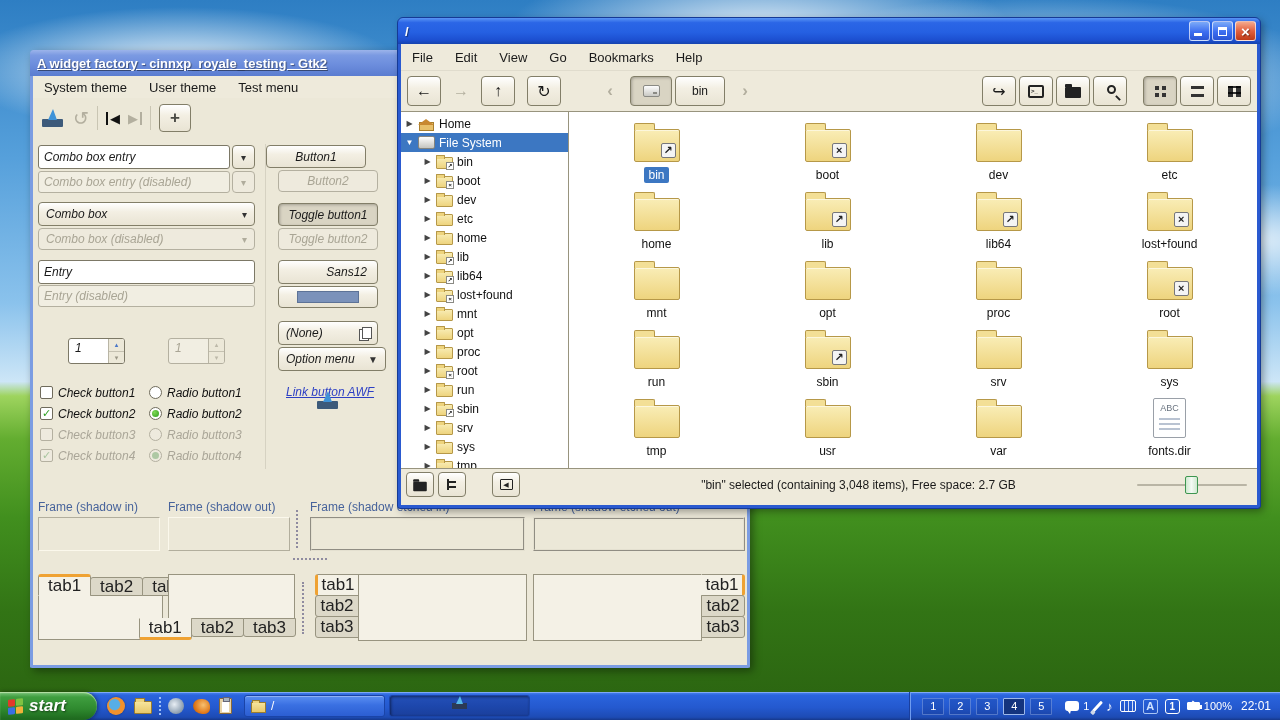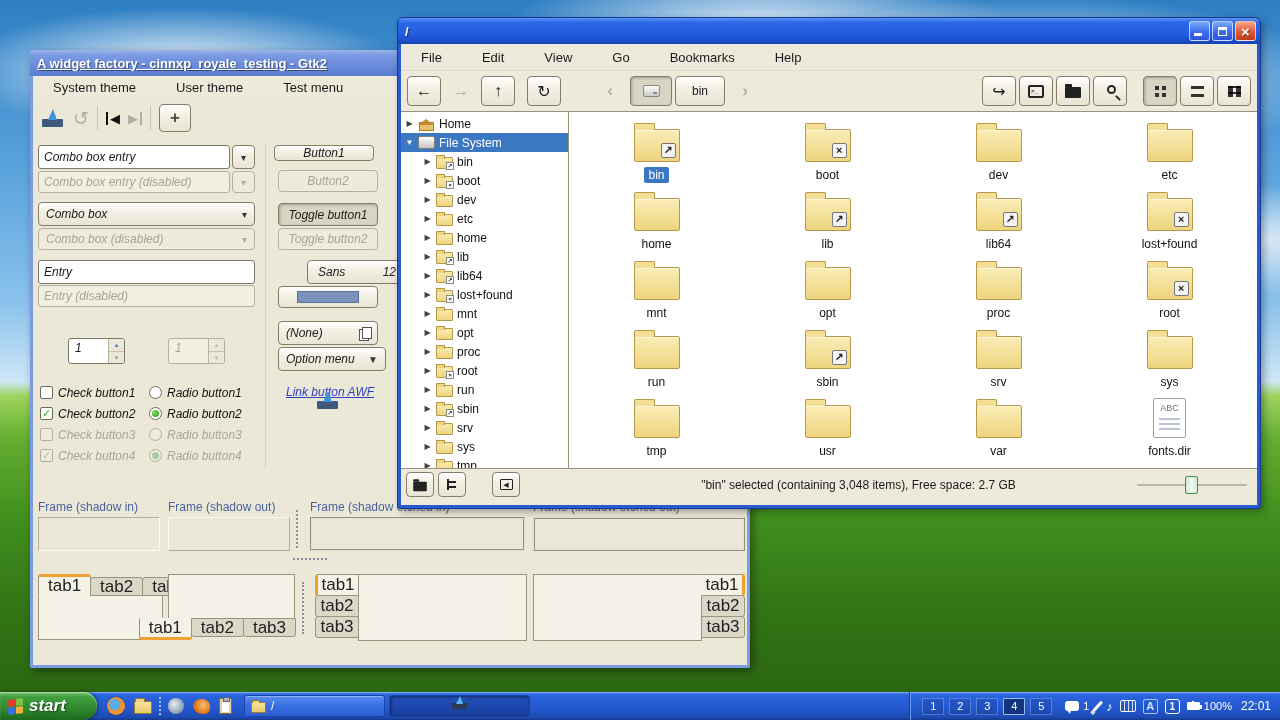--- a/index.html
+++ b/index.html
@@ -24,21 +24,21 @@
   .titlebar .title { flex:1; white-space:nowrap; overflow:hidden; }
   .tb-btn { width:21px; height:20px; margin-left:2px; border-radius:3px; border:1px solid rgba(255,255,255,.65);
     display:flex; align-items:center; justify-content:center; position:relative; }
   .tb-btn.minmax { background:linear-gradient(#7caaf8,#3c6df0 55%,#2a54d4); }
   .tb-btn.close { background:linear-gradient(#f4a98c,#e2603e 50%,#bf3a17); }
   .glyph-min { position:absolute; left:4px; bottom:4px; width:8px; height:3px; background:#fff; }
   .glyph-max { width:9px; height:9px; border:1px solid #fff; border-top:3px solid #fff; }
   .glyph-close { color:#fff; font-size:15px; font-weight:bold; line-height:1; }
 
   .menubar { display:flex; align-items:center; background:#eeeadb; font-size:13px; color:#1a1a1a; }
-  .menu-item { padding:0 20px; height:100%; display:flex; align-items:center; cursor:default; }
+  .menu-item { padding:0 11px; height:100%; display:flex; align-items:center; cursor:default; }
 
   
   .gbtn { background:linear-gradient(#ffffff,#f3efe3 40%,#e9e4d4); border:1px solid #827e68; border-radius:4px;
     display:flex; align-items:center; justify-content:center; font-size:12px; color:#1a1a1a; }
   .gbtn.pressed { background:#d9d4c3; box-shadow:inset 1px 1px 3px rgba(0,0,0,.25); }
   .gbtn.disabled { color:#a9a595; border-color:#b4b0a0; background:#eeeadd; }
   .flatico { border:none; background:none; display:flex; align-items:center; justify-content:center; }
 
   
   .awf { left:30px; top:50px; width:720px; height:618px; z-index:10;
@@ -80,21 +80,21 @@
   .optrow.dis { color:#aaa698; }
   .cbox { width:13px; height:13px; border:1px solid #6f6b5b; border-radius:2px; background:#fff;
     display:flex; align-items:center; justify-content:center; font-size:11px; font-weight:bold; color:#2ea023; }
   .optrow.dis .cbox { border-color:#b4b0a0; background:#eeeade; color:#a7c49e; }
   .rad { width:13px; height:13px; border:1px solid #6f6b5b; border-radius:50%; background:#fff; position:relative; }
   .rad.on::after { content:""; position:absolute; left:2px; top:2px; width:7px; height:7px; border-radius:50%;
     background:radial-gradient(circle at 35% 35%,#7fd955,#2f9e1e); }
   .optrow.dis .rad { border-color:#b4b0a0; background:#eeeade; }
   .optrow.dis .rad.on::after { background:#aec8a4; }
 
-  .fontbtn { justify-content:space-between; padding:0 10px; font-size:12px;margin-left:29px; }
+  .fontbtn { justify-content:flex-end; padding:0 10px; font-size:12px; }
   .colorbtn span { width:62px; height:12px; background:#7b92ba; border:1px solid #5d7397; }
   .docstack { position:relative; width:11px; height:12px; }
   .docstack::before,.docstack::after { content:""; position:absolute; width:8px; height:10px; background:#fff; border:1px solid #555; }
   .docstack::before { left:0; top:2px; } .docstack::after { left:3px; top:0; }
   .linkbtn { color:#2c3fc4; text-decoration:underline; font-size:12px; }
 
   .frame { position:absolute; font-size:12px; color:#47639b; }
   .frame .fbox { margin-top:3px; height:34px; }
   .fb-in { border:1px solid; border-color:#b2ae9d #fbf8ec #fbf8ec #b2ae9d; }
   .fb-out { border:1px solid; border-color:#fbf8ec #b2ae9d #b2ae9d #fbf8ec; }
@@ -367,21 +367,21 @@
           </div>
 
           <div class="optrow on dis">
             <span class="rad on dis"></span>
             <span>Radio button4</span>
           </div>
         </div>
 
       <div class="abs vline" style="left:232px;top:6px;height:325px"></div>
 
-      <div class="abs gbtn" style="left:241px;top:7px;width:100px;height:16px">Button1</div>
+      <div class="abs gbtn" style="left:233px;top:7px;width:100px;height:23px">Button1</div>
       <div class="abs gbtn disabled" style="left:245px;top:32px;width:100px;height:22px">Button2</div>
       <div class="abs gbtn pressed" style="left:245px;top:65px;width:100px;height:23px">Toggle button1</div>
       <div class="abs gbtn disabled" style="left:245px;top:90px;width:100px;height:22px">Toggle button2</div>
       <div class="abs gbtn fontbtn" style="left:245px;top:122px;width:100px;height:24px">
         <span>Sans</span>
         <span>12</span>
       </div>
       <div class="abs gbtn colorbtn" style="left:245px;top:148px;width:100px;height:22px">
           <span></span>
         </div>

